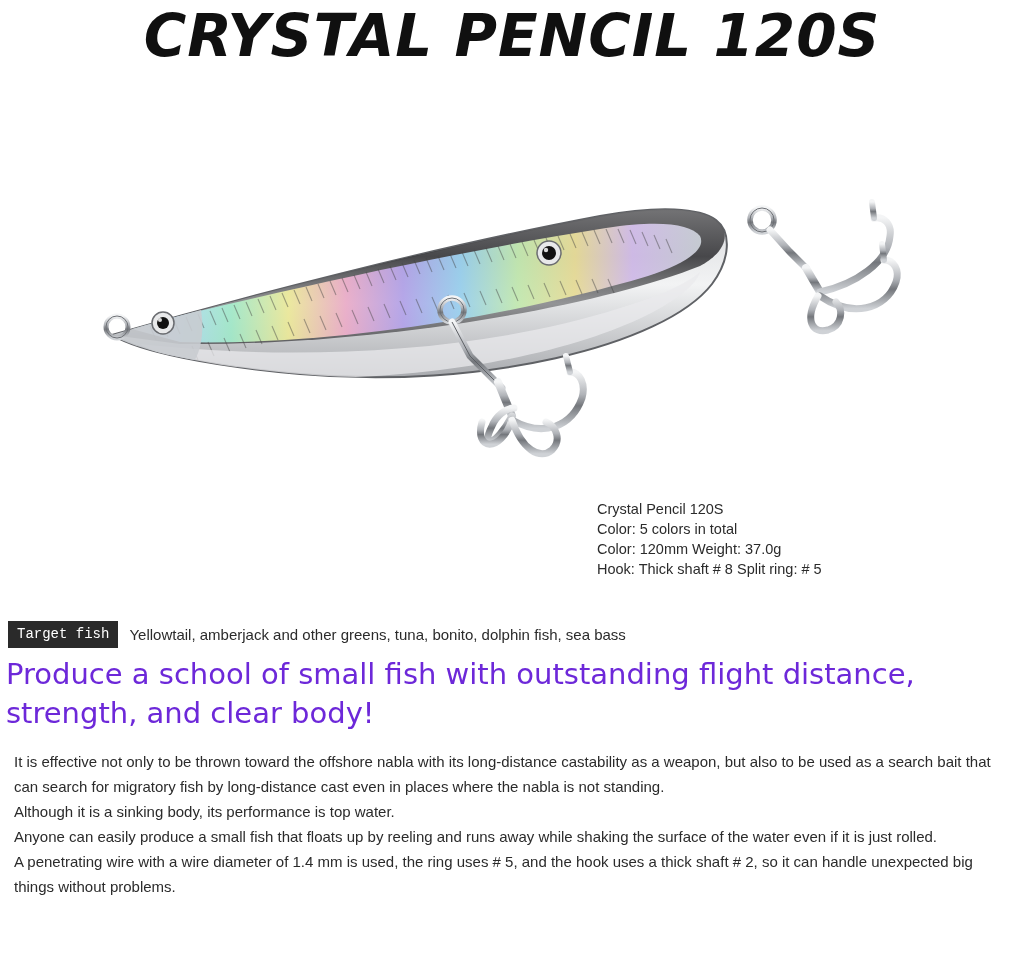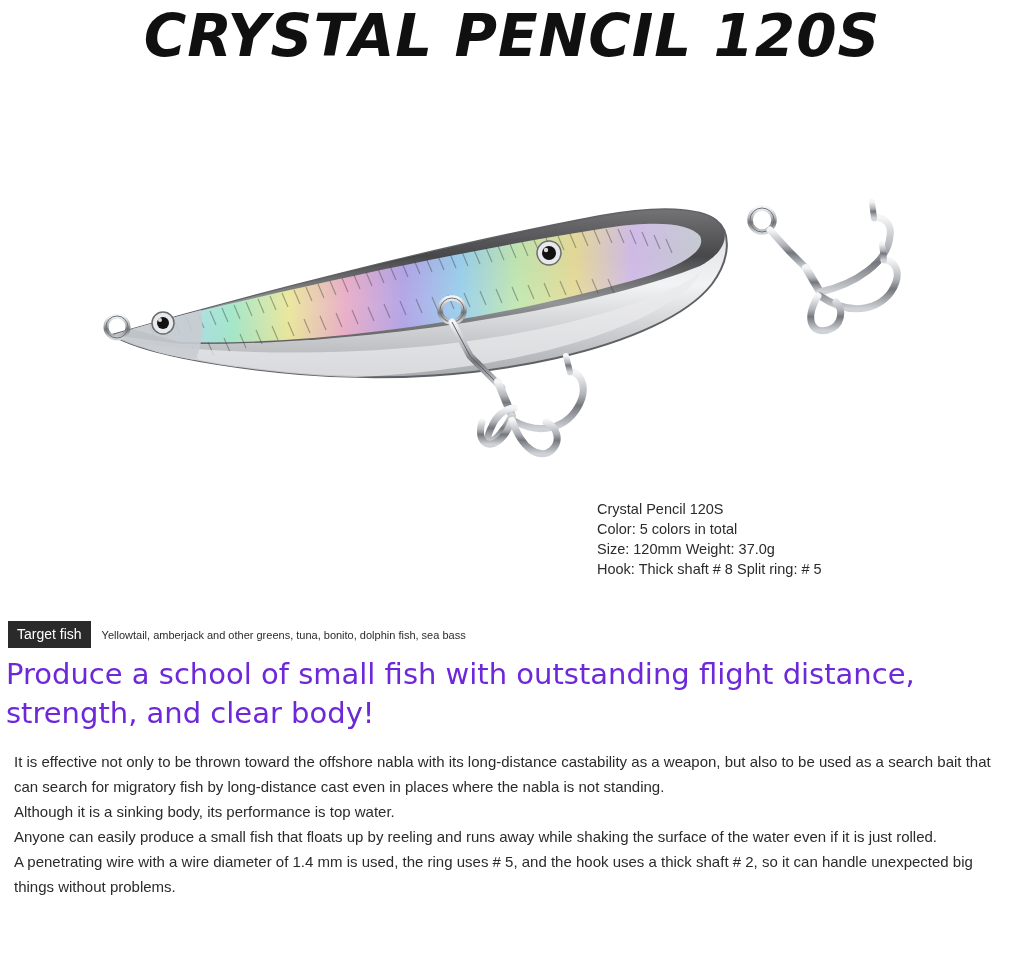--- a/index.html
+++ b/index.html
@@ -65,24 +65,25 @@
     display: flex;
     align-items: center;
   }
   .target-badge {
     background: #2a2a2a;
     color: #ffffff;
     font-size: 14px;
     line-height: 1;
     padding: 6px 9px 7px 9px;
     white-space: nowrap;
+    font-family: Liberation Mono, monospace;
   }
   .target-text {
     margin-left: 11px;
-    font-size: 11px;
+    font-size: 15px;
     color: #2b2b2b;
     white-space: nowrap;
   }
 
   
   .headline {
     position: absolute;
     left: 6px;
     top: 655px;
     width: 1010px;
@@ -224,21 +225,21 @@
         <path d="M884 140 L 882 124" fill="none" stroke="url(#metal)" stroke-width="6" stroke-linecap="round"></path>
 
         <path d="M818 176 C 804 200, 812 214, 828 210 C 842 206, 844 190, 836 182" fill="none" stroke="url(#metal)" stroke-width="7" stroke-linecap="round"></path>
       </g>
     </svg>
   </div>
 
   <div class="spec">
     <div>Crystal Pencil 120S</div>
     <div>Color: 5 colors in total</div>
-    <div>Size: 120mm Weight: 37.0g</div>
+    <div>Color: 120mm Weight: 37.0g</div>
     <div>Hook: Thick shaft # 8 Split ring: # 5</div>
   </div>
 
   <div class="target-row">
     <span class="target-badge">Target fish</span>
     <span class="target-text">Yellowtail, amberjack and other greens, tuna, bonito, dolphin fish, sea bass</span>
   </div>
 
   <div class="headline">Produce a school of small fish with outstanding flight distance, strength, and clear body!</div>
 

